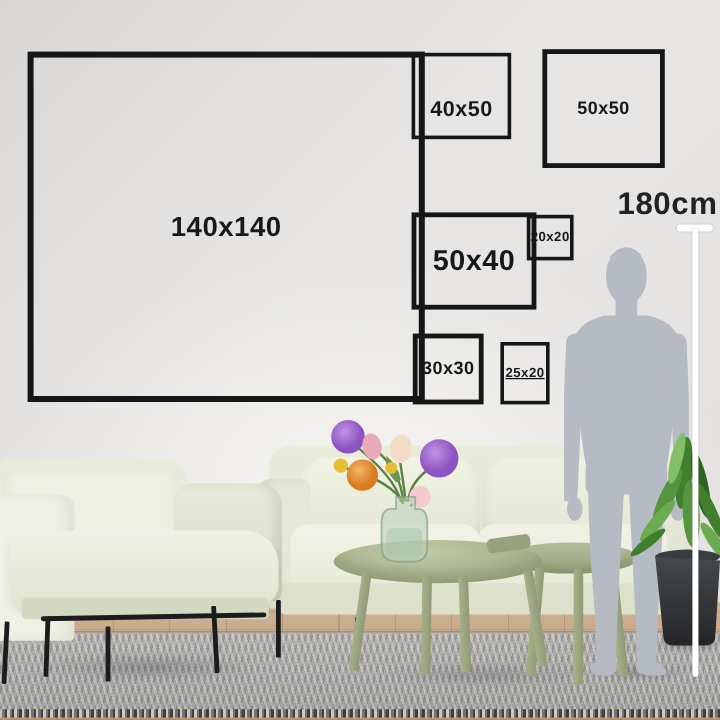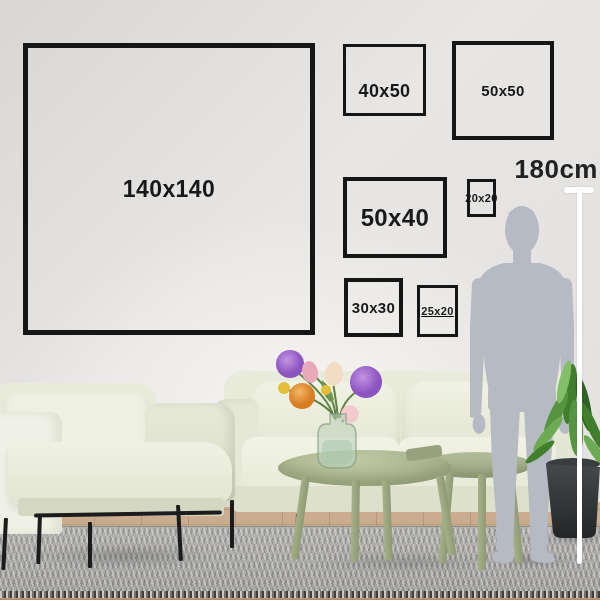--- a/index.html
+++ b/index.html
@@ -27,26 +27,26 @@
     background: repeating-linear-gradient(90deg, #343434 0 2px, #cccccc 2px 4px, #6d6d6d 4px 6px); }
   .shadow { border-radius:50%; filter:blur(2px); }
   .sh-armchair { left:0px; top:540px; width:250px; height:32px; background:radial-gradient(closest-side, rgba(60,60,60,0.28), transparent 72%); }
   .sh-tables   { left:282px; top:548px; width:246px; height:28px; background:radial-gradient(closest-side, rgba(60,60,60,0.22), transparent 72%); }
   .sh-person   { left:478px; top:552px; width:112px; height:16px; background:radial-gradient(closest-side, rgba(45,45,50,0.30), transparent 75%); }
   .sh-plant    { left:534px; top:528px; width:82px; height:18px; background:radial-gradient(closest-side, rgba(40,40,40,0.35), transparent 75%); }
 
   
   .frame { position:absolute; border:3px solid #161616; display:flex; align-items:center; justify-content:center; }
   .frame span { font-weight:700; color:#181818; letter-spacing:.4px; }
-  .f140  { left:23px;  top:43px;  width:292px; height:292px; border-width:5px; font-size:23px; }
+  .f140  { left:23px;  top:43px;  width:331px; height:292px; border-width:5px; font-size:23px; }
   .f4050 { left:343px; top:44px;  width:83px;  height:72px;  border-width:3px; font-size:18px; }
   .f4050 span { transform:translateY(11px); }
   .f5050 { left:452px; top:41px;  width:102px; height:99px;  border-width:4px; font-size:15px; }
   .f5040 { left:343px; top:177px; width:104px;  height:81px;  border-width:4px; font-size:24px; }
-  .f2020 { left:467px; top:179px; width:29px;  height:38px;  border-width:3px; font-size:11px; }
+  .f2020 { left:439px; top:179px; width:39px;  height:38px;  border-width:3px; font-size:11px; }
   .f3030 { left:344px; top:278px; width:59px;  height:59px;  border-width:4px; font-size:15px; }
   .f2520 { left:417px; top:285px; width:41px;  height:52px;  border-width:3px; font-size:11px;text-decoration:underline; }
 
   
   .height-label { left:514px; top:154px; width:84px; text-align:right;
     font-size:26px; font-weight:700; color:#222; letter-spacing:.5px; }
   .measure-cap  { left:564px; top:187px; width:30px; height:6px; background:#fff; border-radius:3px; z-index:9; box-shadow:0 0 2px rgba(0,0,0,0.18); }
   .measure-line { left:577px; top:190px; width:5px;  height:374px; background:#fff; border-radius:3px; z-index:9; box-shadow:0 0 2px rgba(0,0,0,0.15); }
 
   

